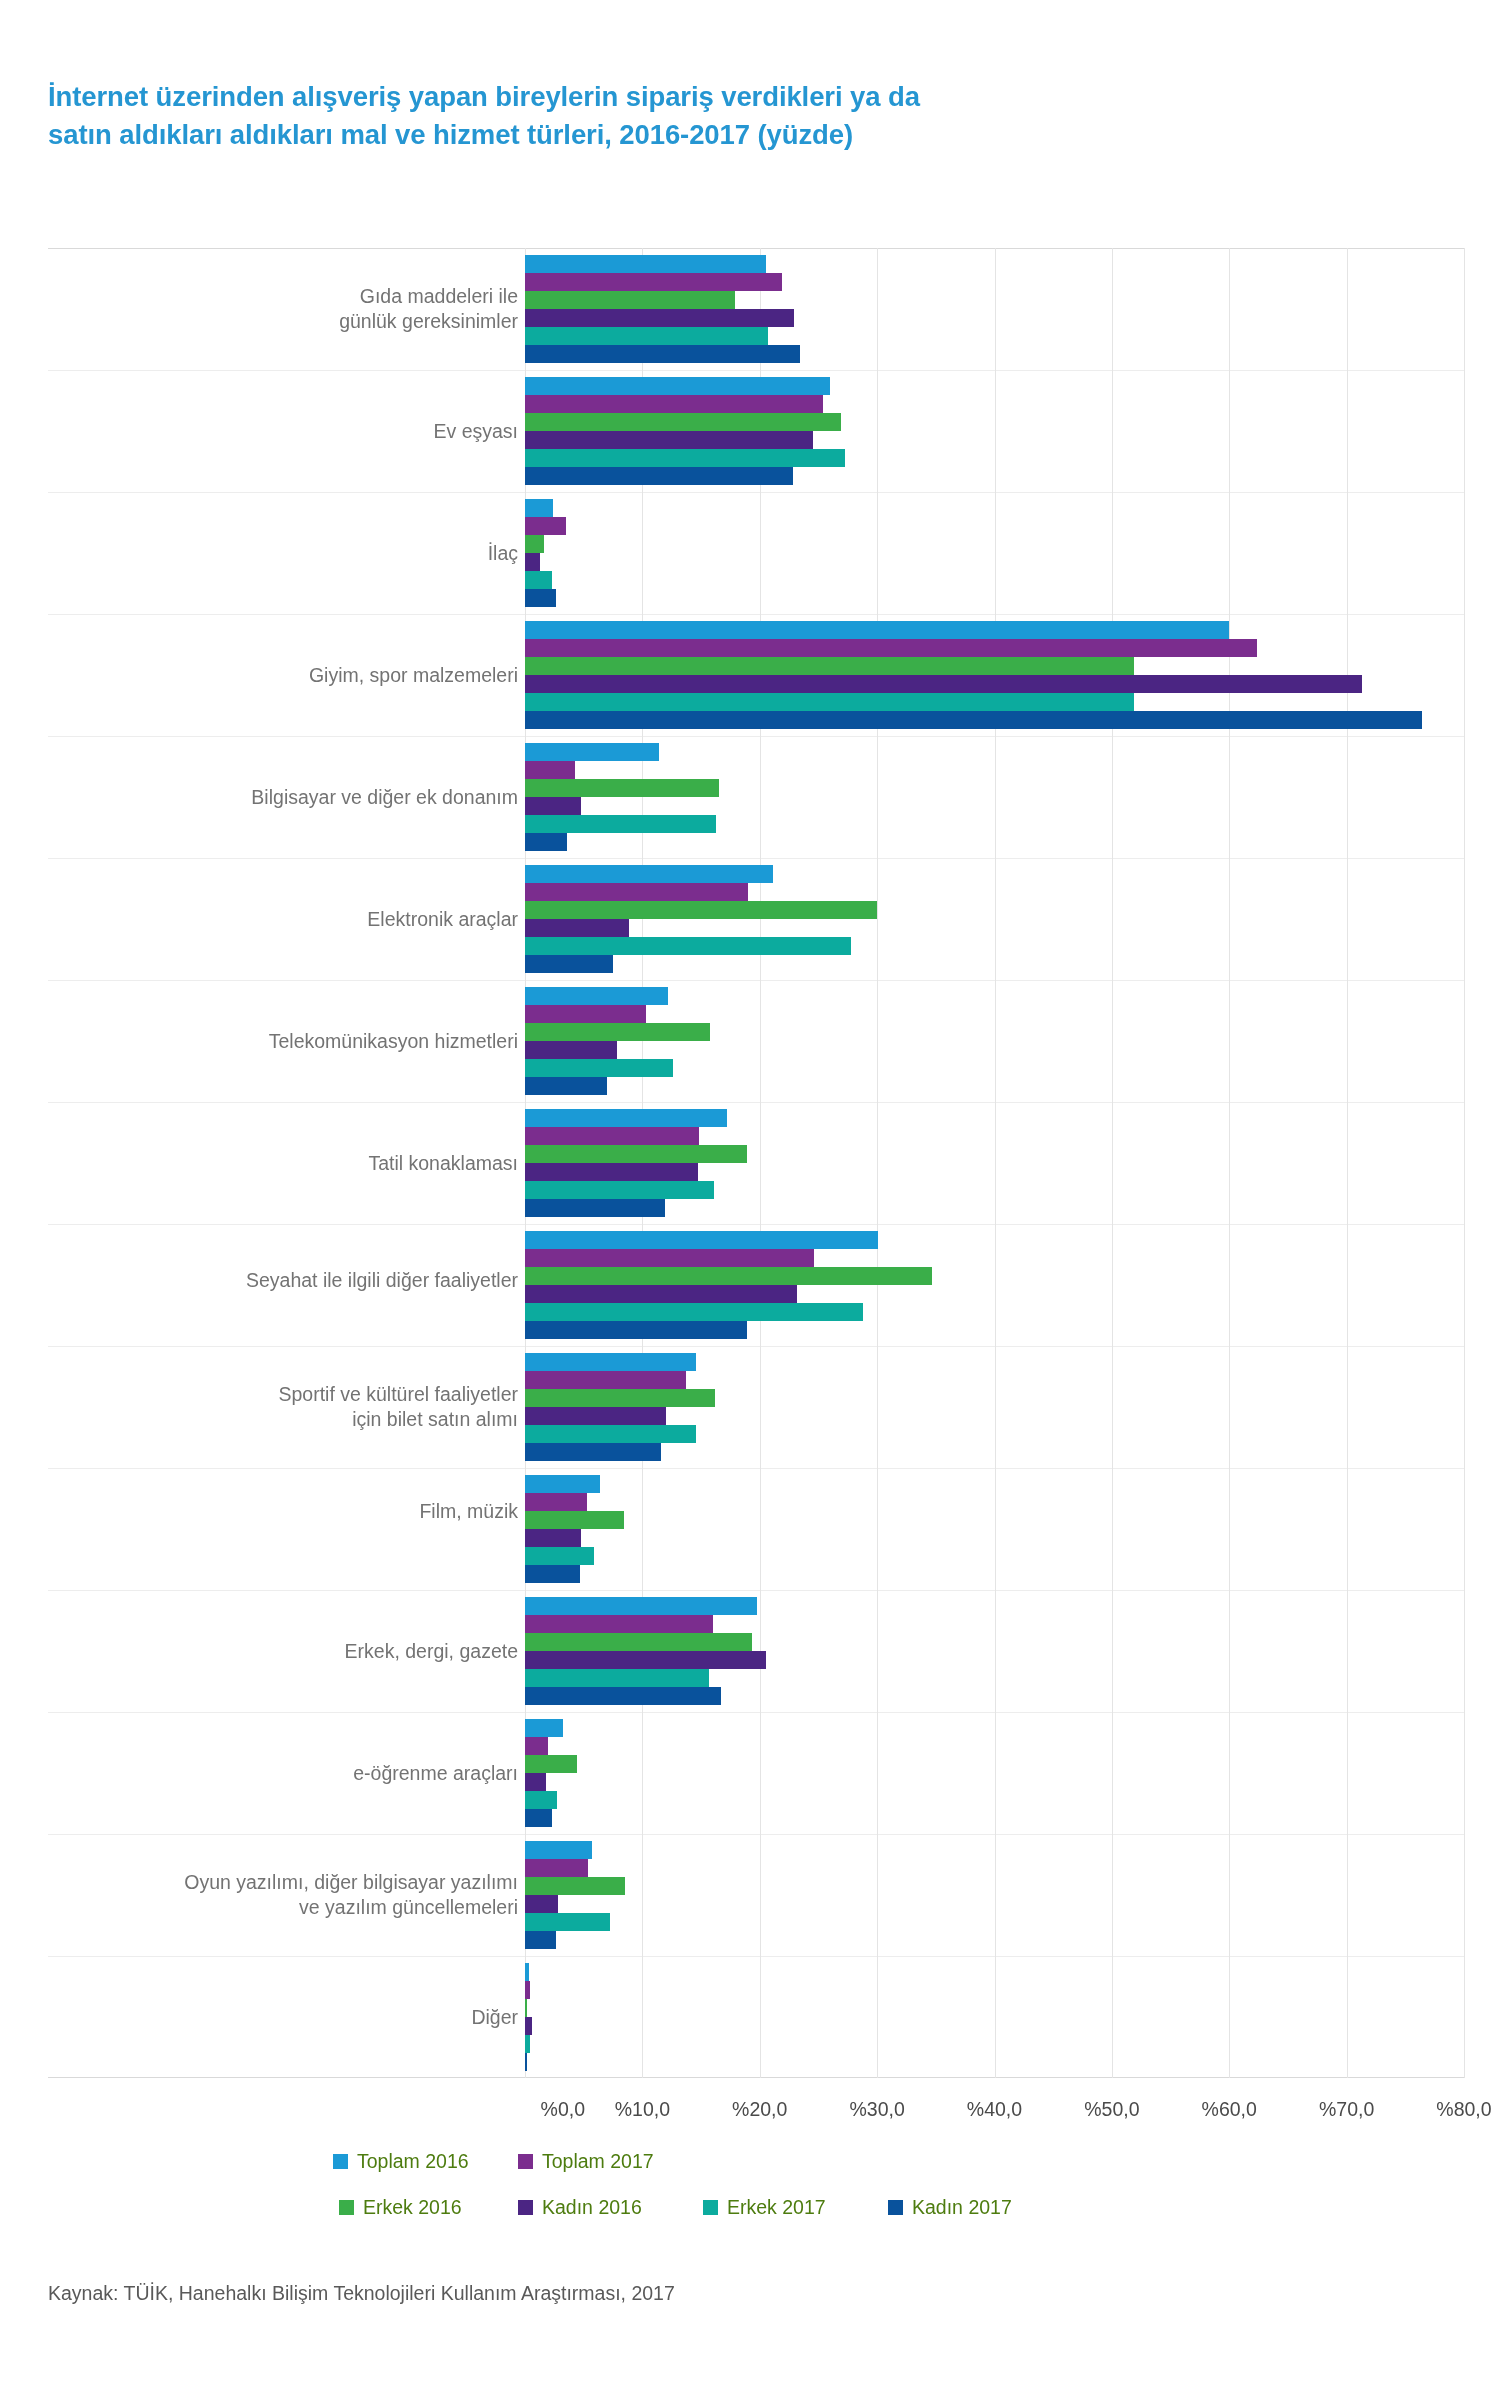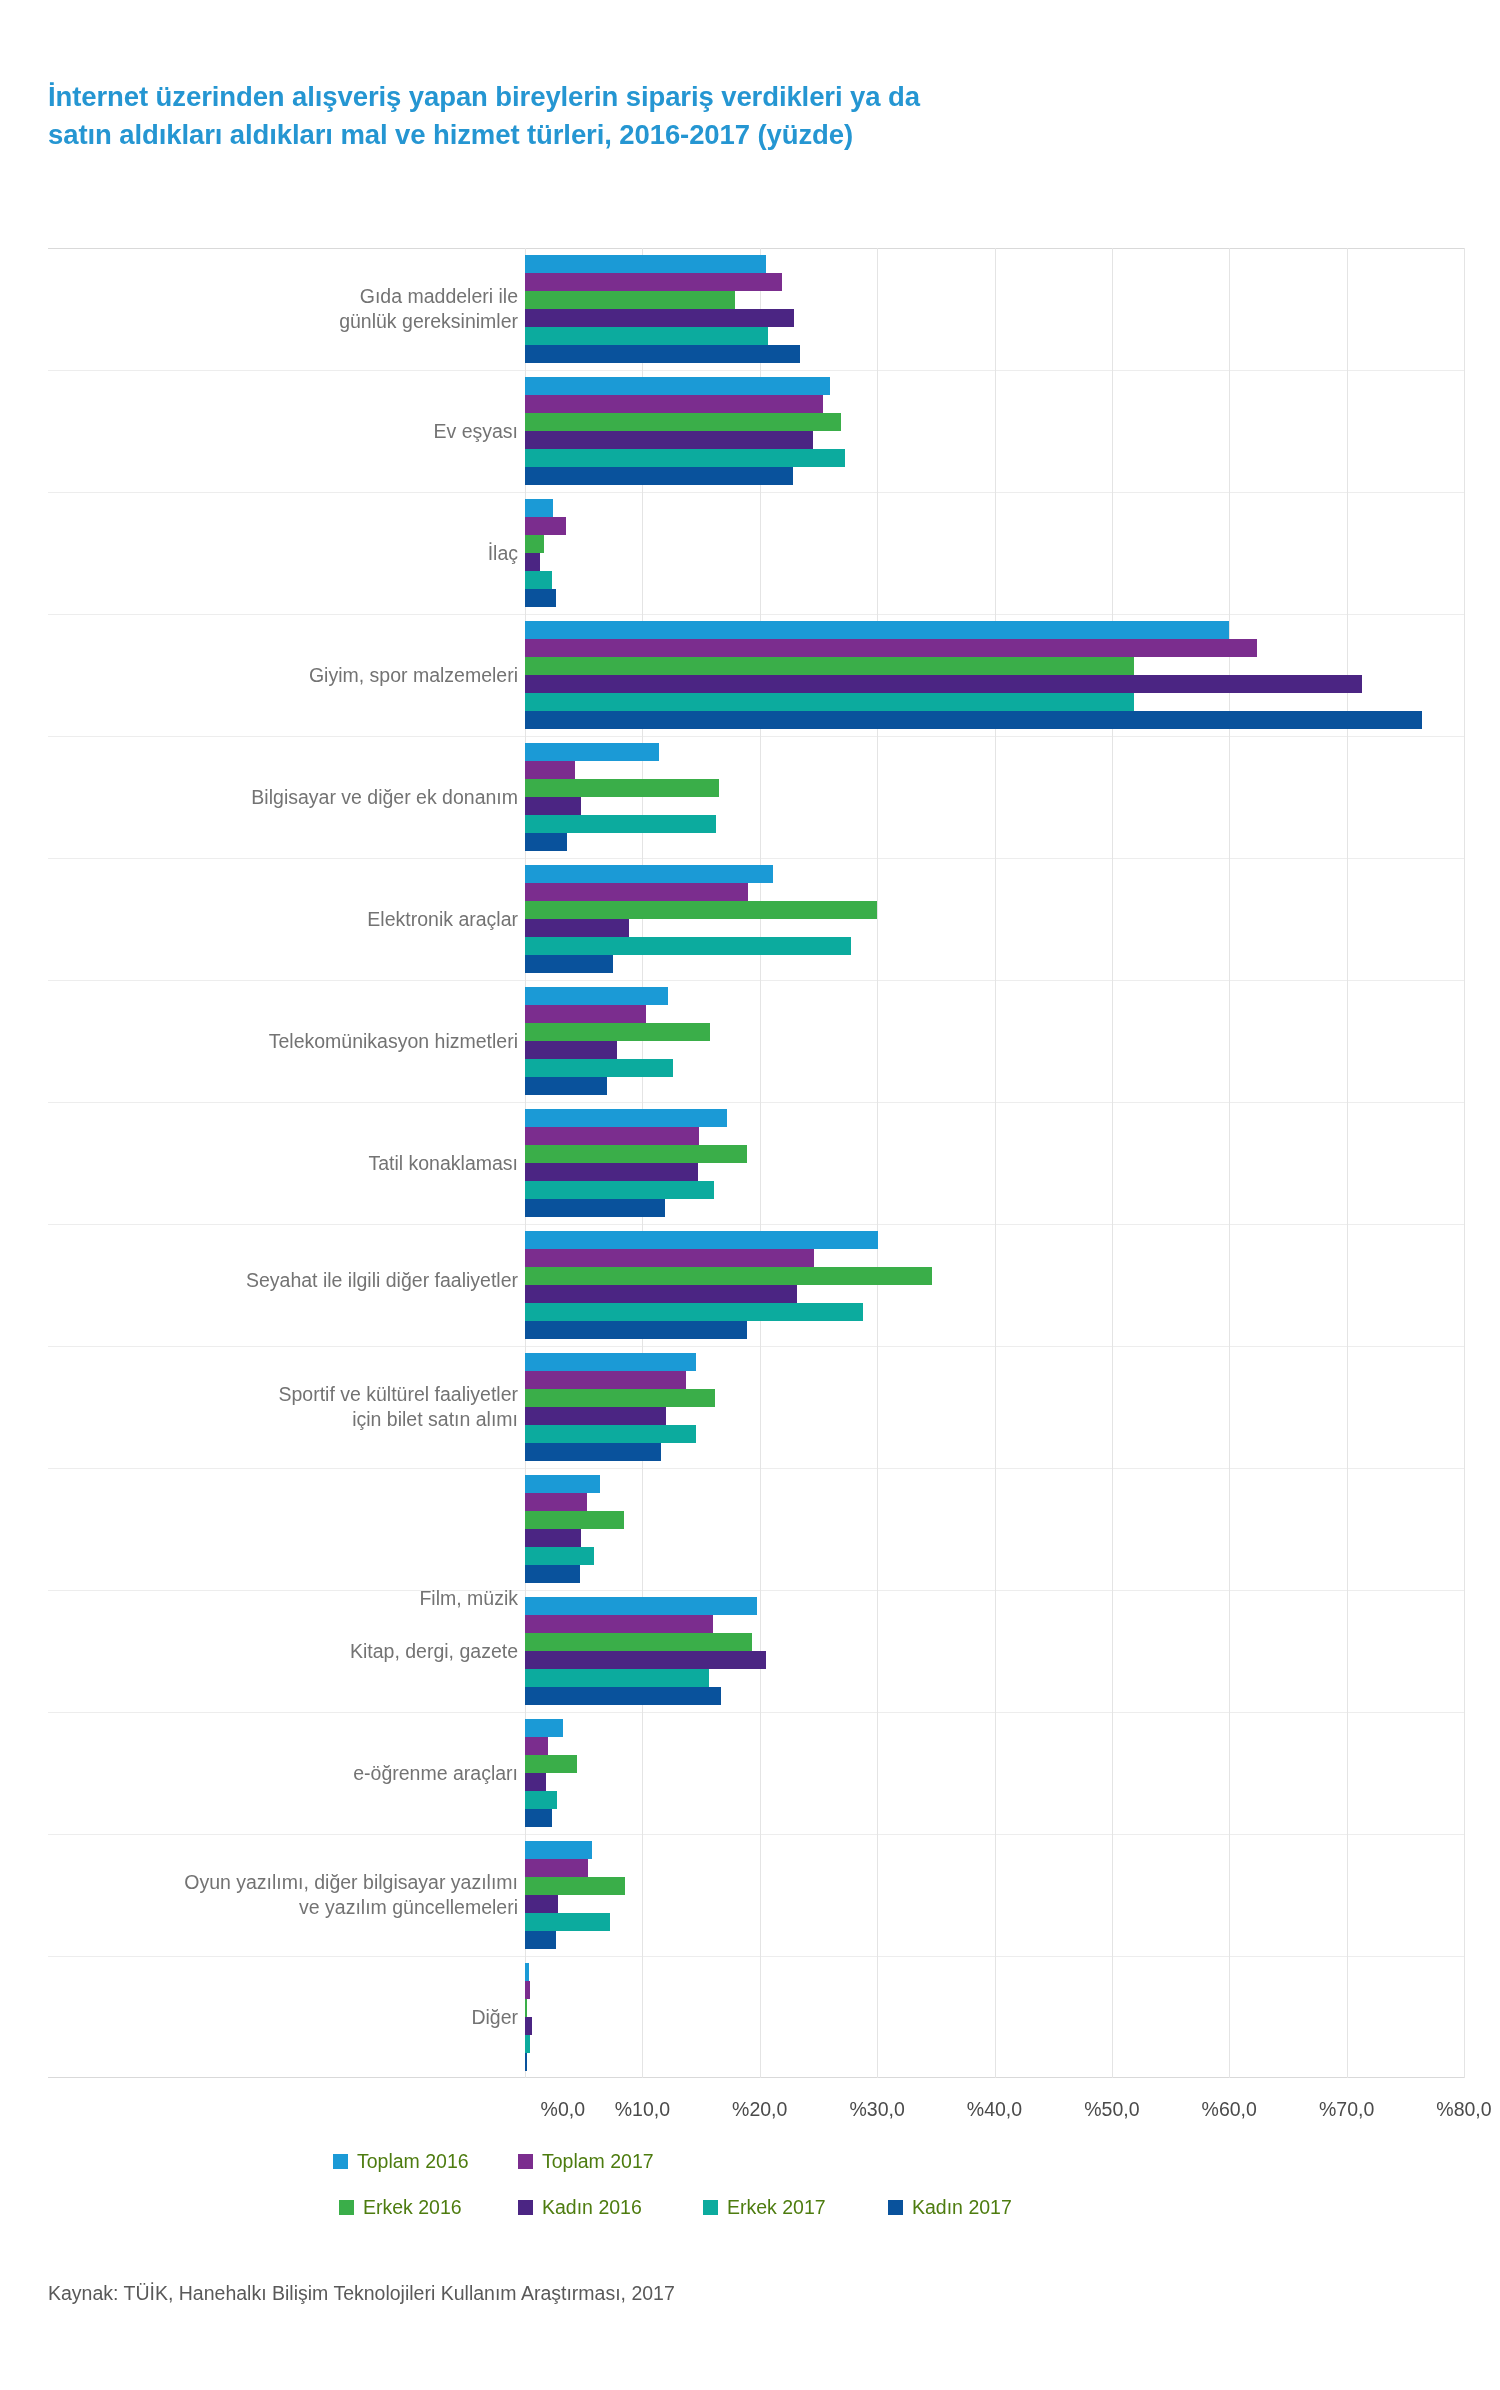--- a/index.html
+++ b/index.html
@@ -161,22 +161,22 @@
         <div class="cat-label" style="top: 170.5px;">Ev eşyası</div>
         <div class="cat-label" style="top: 292.5px;">İlaç</div>
         <div class="cat-label" style="top: 414.5px;">Giyim, spor malzemeleri</div>
         <div class="cat-label" style="top: 536.5px;">Bilgisayar ve diğer ek donanım</div>
         <div class="cat-label" style="top: 658.5px;">Elektronik araçlar</div>
         <div class="cat-label" style="top: 780.5px;">Telekomünikasyon hizmetleri</div>
         <div class="cat-label" style="top: 902.5px;">Tatil konaklaması</div>
         <div class="cat-label" style="top: 1000px; margin-top: 20px;">Seyahat ile ilgili diğer faaliyetler</div>
         <div class="cat-label" style="top: 1134px;">Sportif ve kültürel faaliyetler
 için bilet satın alımı</div>
-        <div class="cat-label" style="top: 1338px;">Film, müzik</div>
-        <div class="cat-label" style="top: 1390.5px;">Kitap, dergi, gazete</div>
+        <div class="cat-label" style="top: 1251px;">Film, müzik</div>
+        <div class="cat-label" style="top: 1390.5px;">Erkek, dergi, gazete</div>
         <div class="cat-label" style="top: 1512.5px;">e-öğrenme araçları</div>
         <div class="cat-label" style="top: 1622px;">Oyun yazılımı, diğer bilgisayar yazılımı
 ve yazılım güncellemeleri</div>
         <div class="cat-label" style="top: 1756.5px;">Diğer</div>
       </div>
     <div id="plotarea">
       <div id="grids">
           <div class="gridline" style="left: 0px;"></div>
           <div class="gridline" style="left: 117.375px;"></div>
           <div class="gridline" style="left: 234.75px;"></div>

